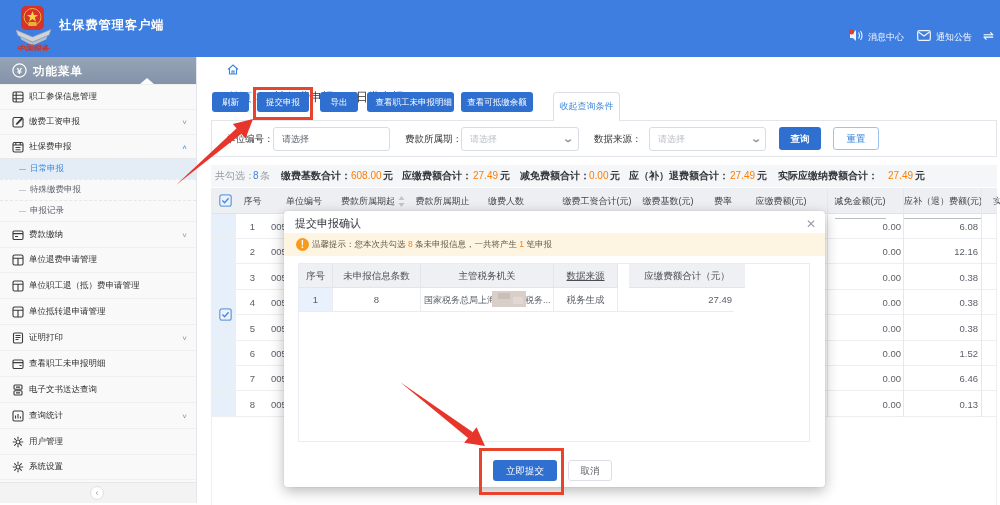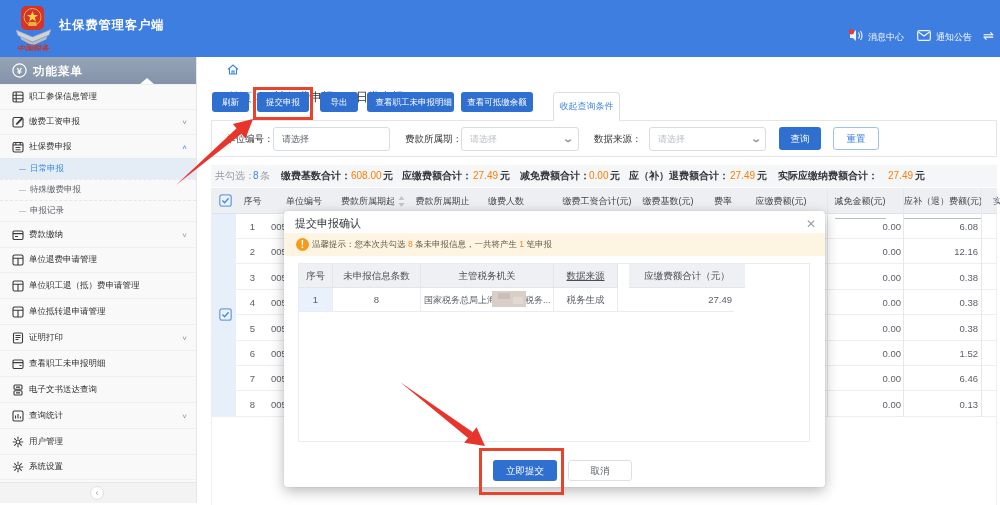--- a/index.html
+++ b/index.html
@@ -34,21 +34,21 @@
 
 
 .bbtn { position:absolute; top:92px; height:20px; background:#2e6fd0; color:#fff; font-size:8.5px; white-space:nowrap; border-radius:3px; text-align:center; line-height:20px; padding:0 2px; }
 #tabq { position:absolute; left:553px; top:92px; width:67px; height:29px; background:#fff; border:1px solid #dcdfe6; border-bottom:none; border-radius:4px 4px 0 0; color:#3d87dd; font-size:9px; text-align:center; line-height:27px; z-index:3; white-space:nowrap; }
 
 
 #fpanel { position:absolute; left:211px; top:120px; width:786px; height:37px; background:#fff; border:1px solid #e2e5ea; z-index:2; }
 .flabel { position:absolute; top:12px; font-size:9.5px; color:#333; }
 .finput { position:absolute; top:6px; height:24px; border:1px solid #d8dce3; border-radius:3px; background:#fff; font-size:9px; color:#bcc0c9; line-height:22px; padding-left:8px; }
 .fchev { position:absolute; color:#8f949c; font-size:10px; font-weight:bold; transform:scaleX(1.4); }
-#qbtn { position:absolute; left:567px; top:6px; width:42px; height:23px; background:#2e6fd0; border-radius:3px; color:#fff; font-size:9.5px; text-align:center; line-height:23px; }
+#qbtn { position:absolute; left:567px; top:6px; width:42px; height:23px; background:#2e6fd0; border-radius:3px; color:#fff; font-size:9.5px; text-align:center; line-height:23px;font-weight:bold; }
 #rbtn { position:absolute; left:621px; top:6px; width:46px; height:23px; background:#fff; border:1px solid #9ec2f0; border-radius:3px; color:#3d87dd; font-size:9.5px; text-align:center; line-height:21px; }
 
 
 #sumbar { position:absolute; left:211px; top:165px; width:786px; height:22px; background:#f4f6f8; font-size:10px; line-height:22px; white-space:nowrap; }
 #sumbar span { position:absolute; top:0; }
 .sgray { color:#979ba3; } .sdark { color:#33363c; } .sorange { color:#ff7d00; } .sblue { color:#3d87dd; }
 
 
 #tbl { position:absolute; left:211px; top:188px; width:786px; height:317px; border-left:1px solid #eceef2; border-right:1px solid #eceef2; background:#fff; }
 #thead { position:absolute; left:0; top:0; width:784px; height:26px; background:#edeff3; border-bottom:1px solid #dfe3e9; }
@@ -66,21 +66,21 @@
 #modal .mtitle { position:absolute; left:11px; top:5px; font-size:11px; color:#2f3338; }
 #modal .mx { position:absolute; right:9px; top:6px; font-size:12px; color:#9a9ea6; }
 #warn { position:absolute; left:0px; top:22px; width:541px; height:23px; background:#fdf5e2; }
 #warn .wic { position:absolute; left:12px; top:5px; width:13px; height:13px; background:#f79b1e; border-radius:50%; color:#fff; font-size:10px; font-weight:bold; text-align:center; line-height:13px; }
 #warn .wt { position:absolute; left:28px; top:6px; font-size:8.5px; color:#655a48; }
 .worange { color:#f8821a; }
 #mtbl { position:absolute; left:14px; top:52px; width:512px; height:179px; border:1px solid #e9edf3; }
 .mth { position:absolute; top:0; height:24px; background:#eef0f4; border-bottom:1px solid #e2e6ec; border-right:1px solid #e2e6ec; font-size:9.5px; color:#4a4e55; text-align:center; line-height:24px; white-space:nowrap; }
 .mtd { position:absolute; top:24px; height:24px; border-bottom:1px solid #e9edf3; border-right:1px solid #e9edf3; font-size:9.5px; color:#5a5e66; line-height:24px; }
 #mbtn1 { position:absolute; left:209px; top:249px; width:64px; height:21px; background:#2e6fd0; border-radius:3px; color:#fff; font-size:9.5px; text-align:center; line-height:21px; }
-#mbtn2 { position:absolute; left:284px; top:249px; width:64px; height:21px; background:#fff; border:1px solid #dcdfe6; border-radius:3px; color:#5a5e66; font-size:9.5px; text-align:center; line-height:19px; }
+#mbtn2 { position:absolute; left:284px; top:249px; width:44px; height:21px; background:#fff; border:1px solid #dcdfe6; border-radius:3px; color:#5a5e66; font-size:9.5px; text-align:center; line-height:19px; }
 
 
 .redbox { position:absolute; border:3px solid #e8432c; z-index:20; }
 #ann { position:absolute; left:0; top:0; width:1000px; height:505px; z-index:21; pointer-events:none; }
 </style>
 </head>
 <body>
 <div id="stage">
 
 <div id="hdr">

